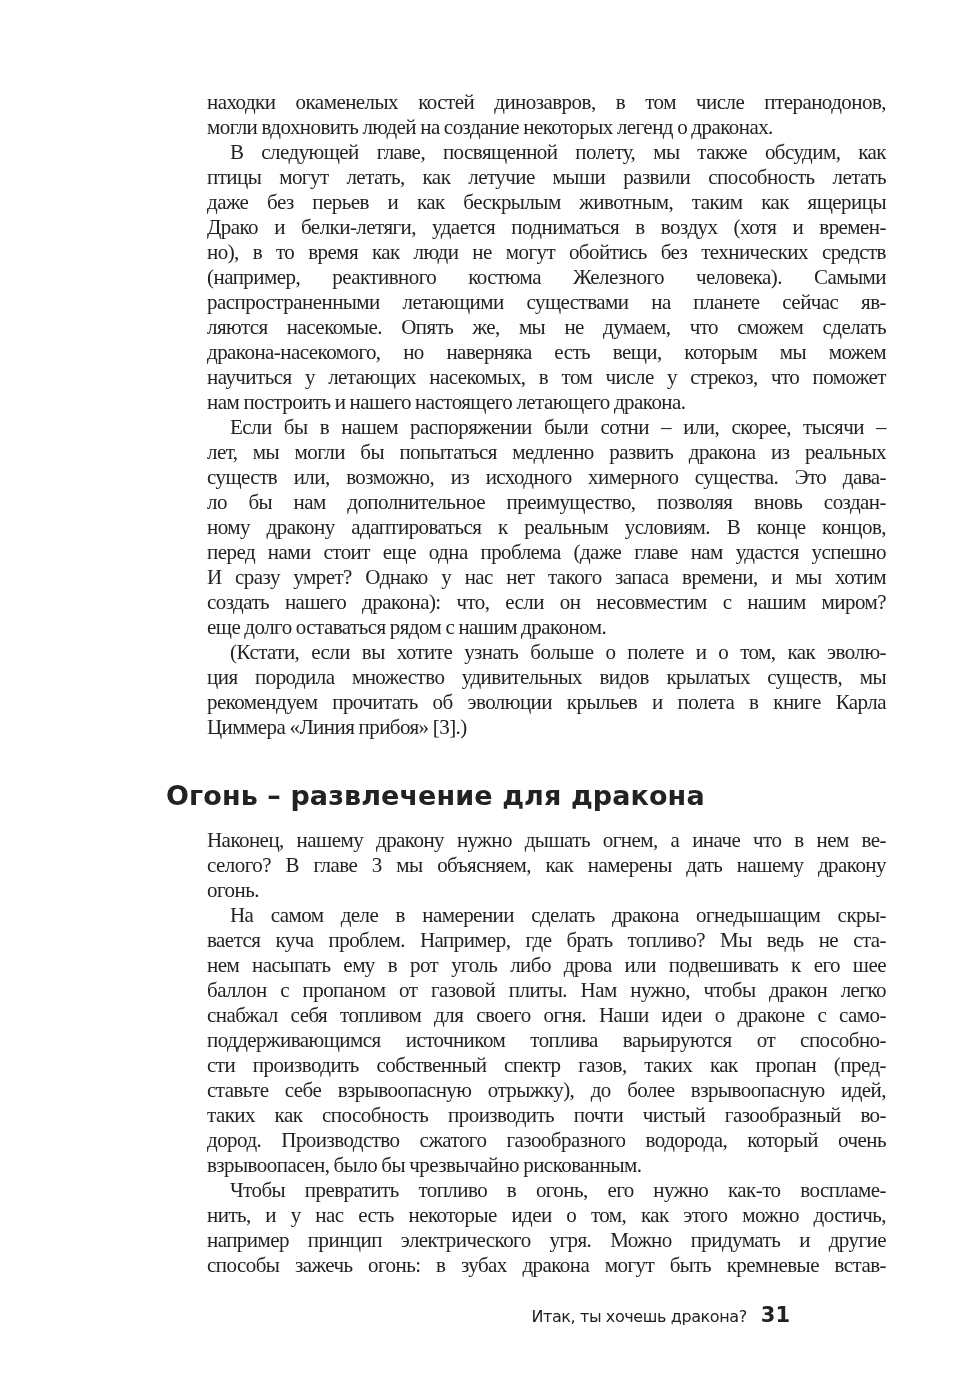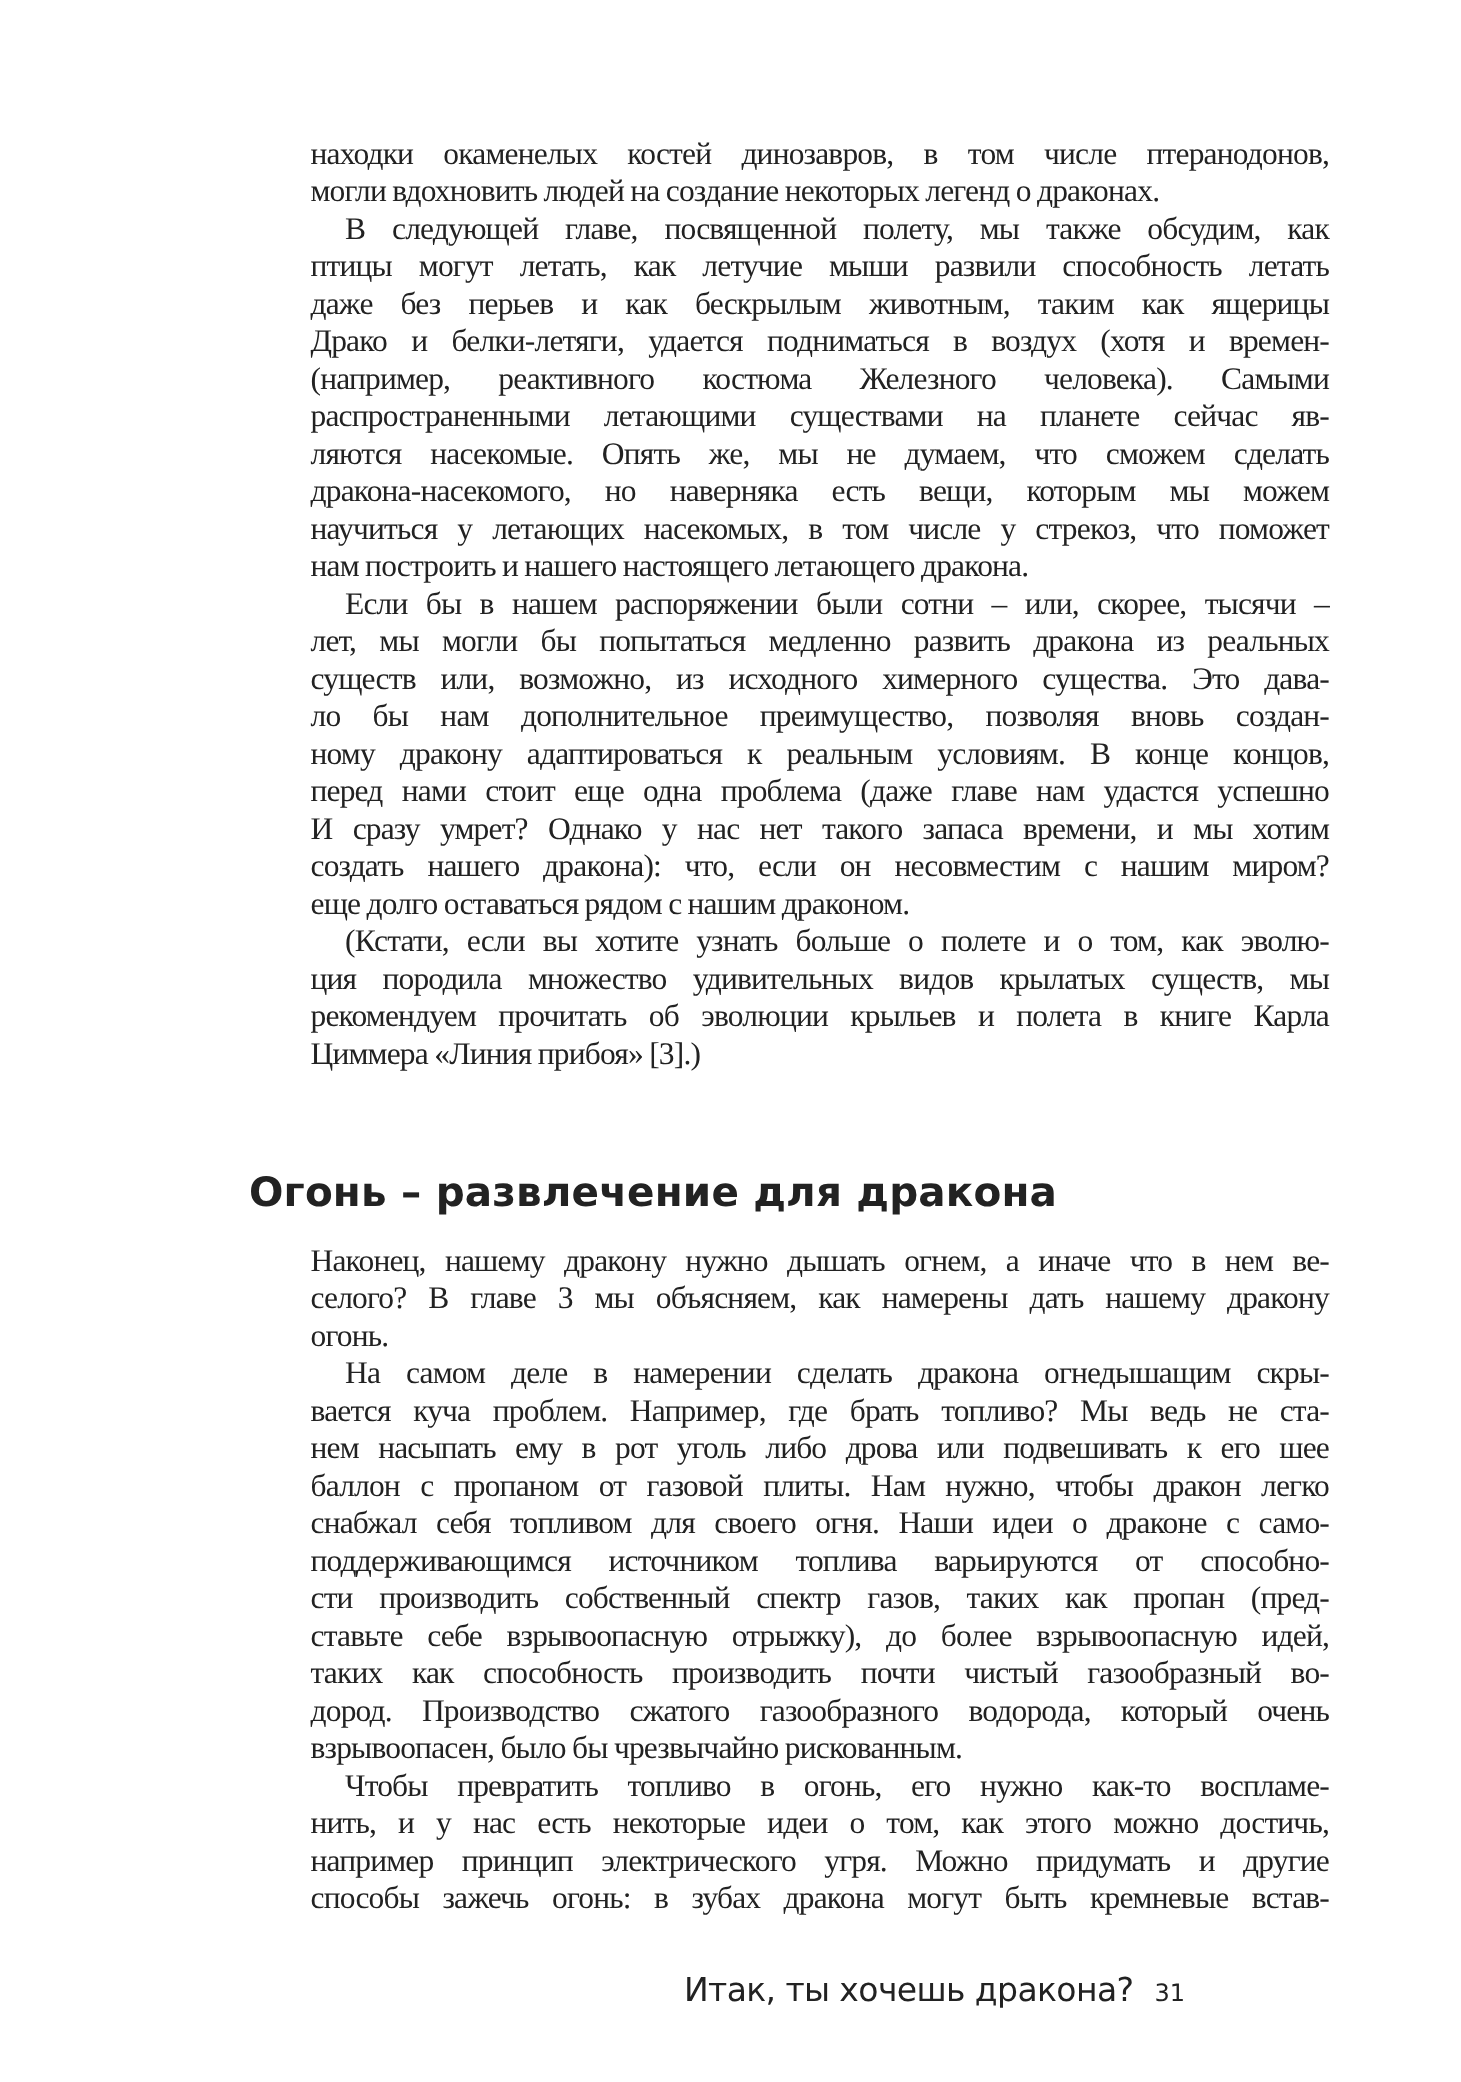--- a/index.html
+++ b/index.html
@@ -25,34 +25,35 @@
     font-family: "DejaVu Sans", "Liberation Sans", sans-serif;
     font-weight: bold; font-size: 27px; color: #222;
     letter-spacing: 0.1px;
     margin-left: 48px;
   }
   .footer {
     position: absolute; right: 88px; top: 1303px;
     font-family: "DejaVu Sans", "Liberation Sans", sans-serif;
     color: #222; display: flex; align-items: baseline; gap: 14px;
   }
-  .footer .title { font-size: 22px; letter-spacing: -0.4px; margin-top: 12px; }
-  .footer .num { font-size: 16px; font-weight: normal; }
+  .footer .title { font-size: 16px; letter-spacing: -0.4px; }
+  .footer .num { font-size: 21px; font-weight: bold; }
 </style>
 </head>
 <body>
 
 <div class="page">
   <div class="block" id="sec1" style="top:90px;">
       <div class="line">находки окаменелых костей динозавров, в том числе птеранодонов,</div>
       <div class="line last">могли вдохновить людей на создание некоторых легенд о драконах.</div>
       <div class="line indent">В следующей главе, посвященной полету, мы также обсудим, как</div>
       <div class="line">птицы могут летать, как летучие мыши развили способность летать</div>
       <div class="line">даже без перьев и как бескрылым животным, таким как ящерицы</div>
       <div class="line">Драко и белки-летяги, удается подниматься в воздух (хотя и времен-</div>
+      <div class="line">но), в то время как люди не могут обойтись без технических средств</div>
       <div class="line">(например, реактивного костюма Железного человека). Самыми</div>
       <div class="line">распространенными летающими существами на планете сейчас яв-</div>
       <div class="line">ляются насекомые. Опять же, мы не думаем, что сможем сделать</div>
       <div class="line">дракона-насекомого, но наверняка есть вещи, которым мы можем</div>
       <div class="line">научиться у летающих насекомых, в том числе у стрекоз, что поможет</div>
       <div class="line last">нам построить и нашего настоящего летающего дракона.</div>
       <div class="line indent">Если бы в нашем распоряжении были сотни – или, скорее, тысячи –</div>
       <div class="line">лет, мы могли бы попытаться медленно развить дракона из реальных</div>
       <div class="line">существ или, возможно, из исходного химерного существа. Это дава-</div>
       <div class="line">ло бы нам дополнительное преимущество, позволяя вновь создан-</div>

